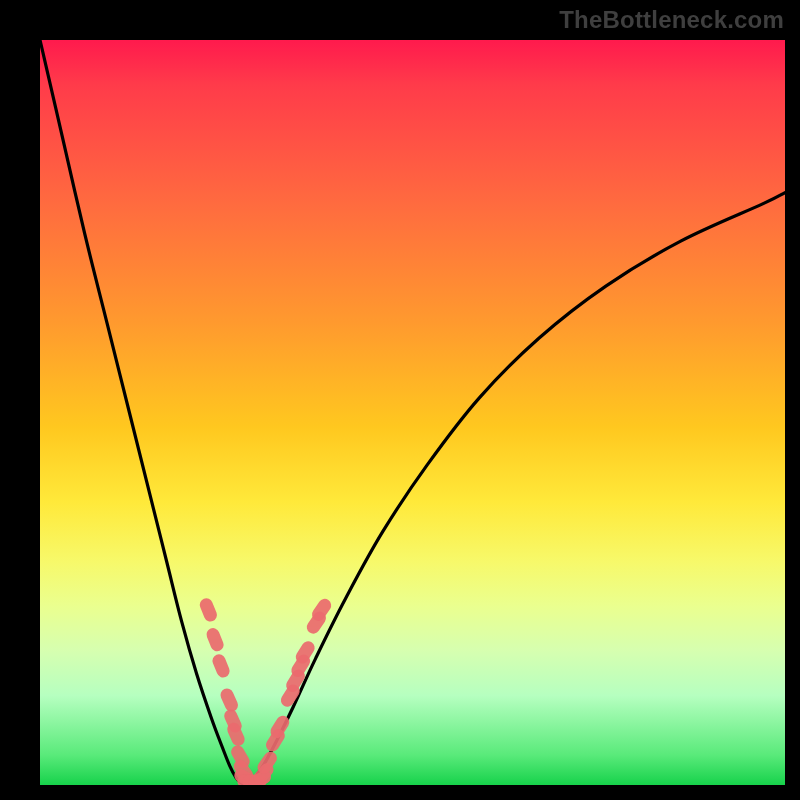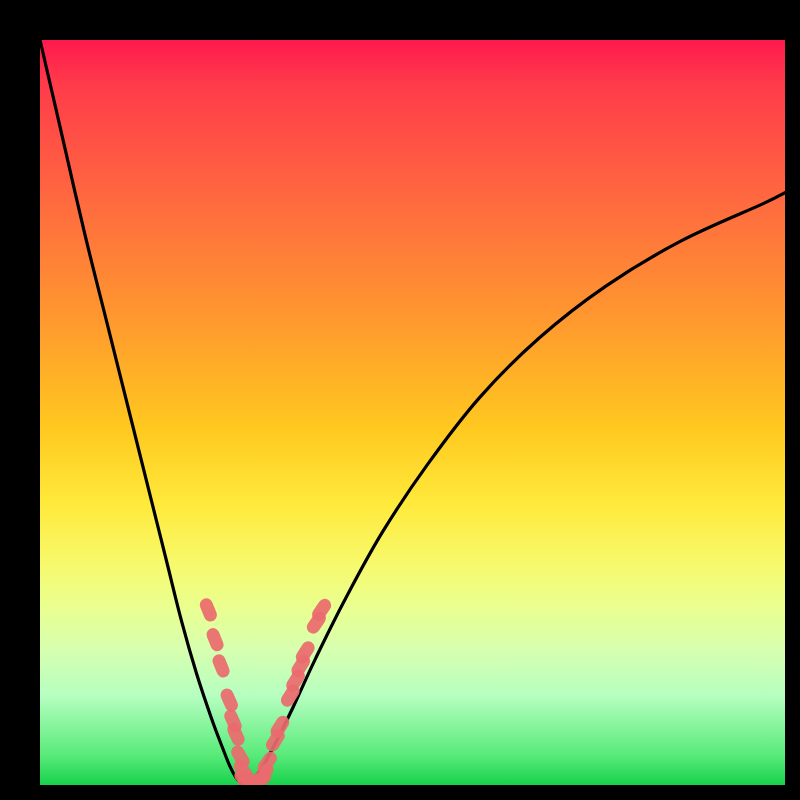--- a/index.html
+++ b/index.html
@@ -132,13 +132,14 @@
           <g transform="translate(276.395 582.59) rotate(-56)">
             <rect x="-12" y="-6.5" width="24" height="13" rx="6.5" ry="6.5" fill="#ea6a6e" fill-opacity="0.92"></rect>
           </g>
           <g transform="translate(281.60999999999996 569.925) rotate(-56)">
             <rect x="-12" y="-6.5" width="24" height="13" rx="6.5" ry="6.5" fill="#ea6a6e" fill-opacity="0.92"></rect>
           </g>
         </g>
     </svg>
   </div>
 
+  <div class="watermark">TheBottleneck.com</div>
 </div>
 
 </body></html>

